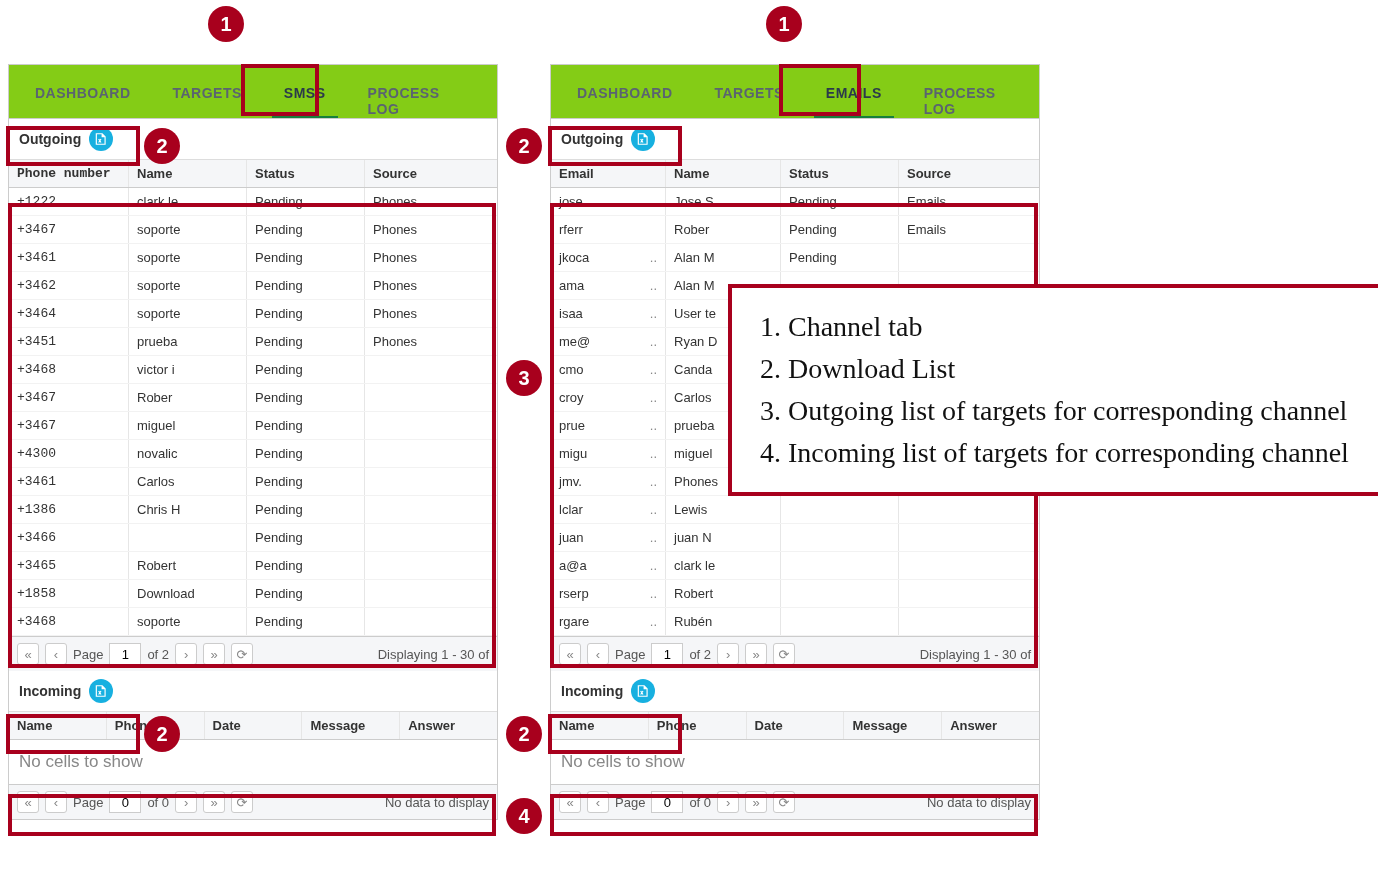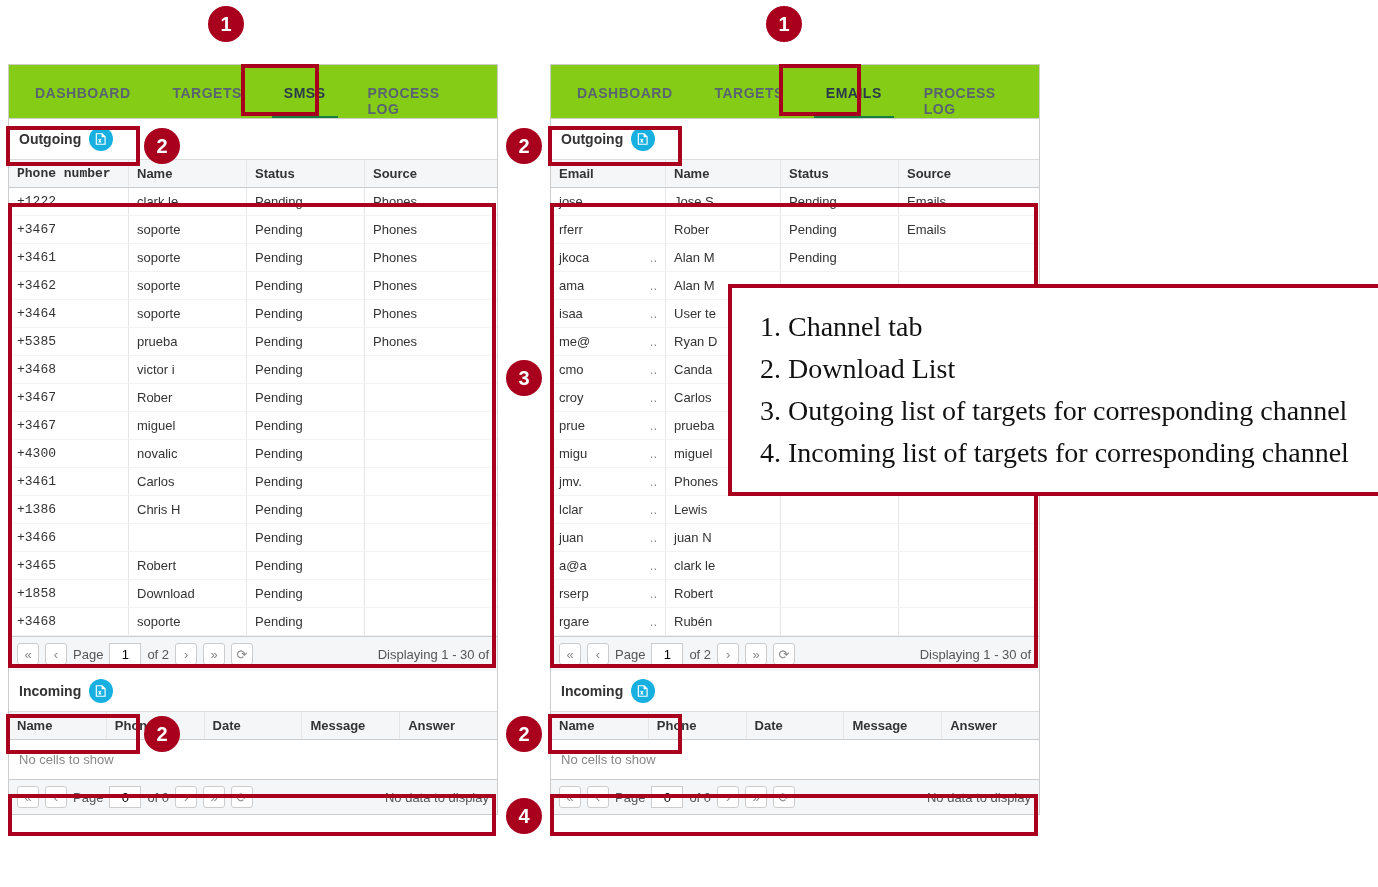--- a/index.html
+++ b/index.html
@@ -86,21 +86,21 @@
   .c2 { width: 118px; }
   .c3 { width: 118px; }
   .c4 { flex: 1; }
   .e1 { width: 115px; }
   .e2 { width: 115px; }
   .e3 { width: 118px; }
   .e4 { flex: 1; }
   .inc-head > div { flex: 1; }
   .empty-body {
     padding: 12px 10px;
-    font-size: 13px;
+    font-size: 17px;
     color: #888;
   }
   .pager {
     display: flex;
     align-items: center;
     background: #f5f6f8;
     border-top: 1px solid #ccc;
     padding: 6px 8px;
     font-size: 13px;
     color: #555;
@@ -213,21 +213,21 @@
         <div class="c3">Pending</div>
         <div class="c4">Phones</div>
       </div>
       <div class="row">
         <div class="c1">+3464</div>
         <div class="c2">soporte</div>
         <div class="c3">Pending</div>
         <div class="c4">Phones</div>
       </div>
       <div class="row">
-        <div class="c1">+5385</div>
+        <div class="c1">+3451</div>
         <div class="c2">prueba</div>
         <div class="c3">Pending</div>
         <div class="c4">Phones</div>
       </div>
       <div class="row">
         <div class="c1">+3468</div>
         <div class="c2">victor i</div>
         <div class="c3">Pending</div>
         <div class="c4"></div>
       </div>

